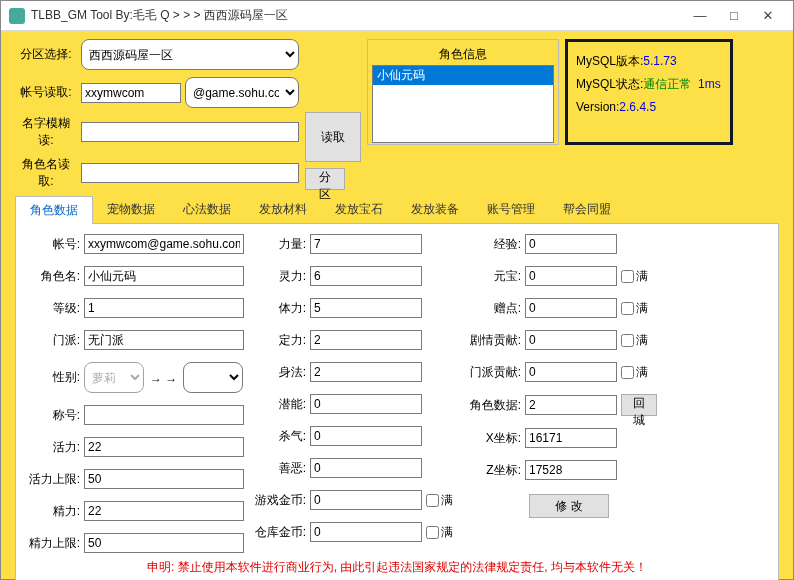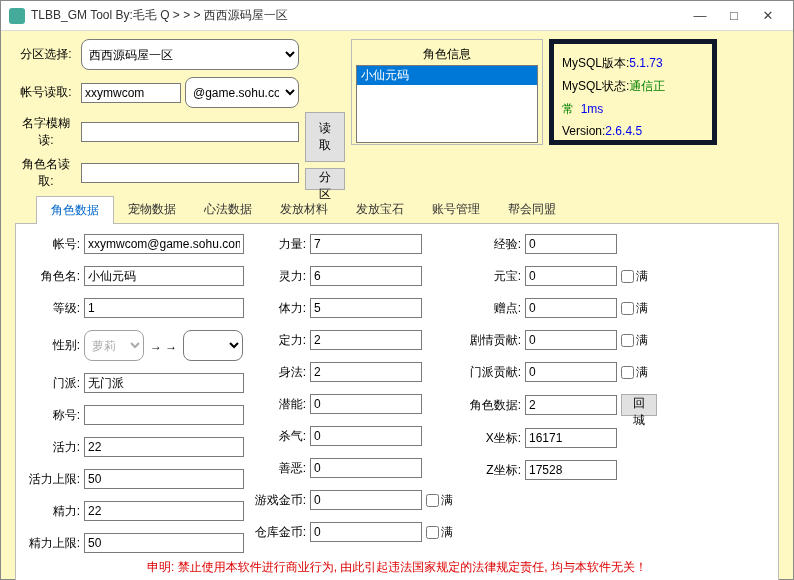--- a/index.html
+++ b/index.html
@@ -1,39 +1,39 @@
 <!DOCTYPE html>
 <html><head>
 <meta charset="utf-8">
 <style>
 * { box-sizing: border-box; margin: 0; padding: 0; }
 body { font-family: "Microsoft YaHei", SimSun, Arial, sans-serif; font-size: 12px; background: #888; }
-.window { width: 794px; height: 580px; background: #fef9c3; border: 1px solid #888; position: relative; }
+.window { width: 794px; height: 580px; background: #fde047; border: 1px solid #888; position: relative; }
 .titlebar { height: 30px; background: #fff; display: flex; align-items: center; padding: 0 8px; border-bottom: 1px solid #ddd; }
 .titlebar .icon { width: 16px; height: 16px; background: #4a9; border-radius: 3px; margin-right: 6px; display: inline-block; }
 .titlebar .title { flex: 1; color: #333; }
 .win-btns { display: flex; }
 .win-btns div { width: 34px; height: 22px; display: flex; align-items: center; justify-content: center; color: #444; font-size: 13px; }
 .content { padding: 8px 14px 4px 14px; }
 .top-row { display: flex; gap: 6px; }
 .top-left { display: flex; flex-direction: column; gap: 7px; }
 .field-row { display: flex; align-items: center; gap: 4px; }
 .lbl { width: 62px; text-align: center; }
 select, input[type=text] { height: 20px; border: 1px solid #7a7a7a; background: #fff; padding: 0 3px; font-family: inherit; font-size: 12px; }
 select { height: 31px; border-radius: 8px; }
 .btn { background: #e1e1e1; border: 1px solid #adadad; height: 22px; padding: 0 8px; cursor: pointer; font-family: inherit; font-size: 12px; }
-.btn-tall { height: 50px; width: 40px; }
+.btn-tall { height: 50px; width: 56px; }
 .info-panel { border: 1px solid #bbb; width: 192px; height: 106px; padding: 4px; }
 .info-panel .hdr { text-align: center; padding: 2px; }
 .info-list { border: 1px solid #7a7a7a; background: #fff; height: 78px; }
 .info-list .item { background: #0078d7; color: #fff; padding: 1px 4px; }
-.db-panel { border: 5px solid #0f172a; width: 168px; height: 106px; padding: 8px; line-height: 1.9; }
+.db-panel { border: 3px solid #0f172a; width: 168px; height: 106px; padding: 8px; line-height: 1.9; }
 .blue { color: #0000ee; }
 .green { color: #008000; }
-.tabs { display: flex; margin-top: 6px; margin-left: 21px; }
+.tabs { display: flex; margin-top: 6px; }
 .tab { padding: 5px 14px; color: #333; cursor: pointer; }
 .tab.active { background: #fff; border: 1px solid #bbb; border-bottom: none; color: #0066cc; }
 .tab-body { background: #fff; border: 1px solid #bbb; padding: 10px 8px 6px 8px; height: 392px; margin-top: -1px; }
 .form-grid { display: flex; gap: 6px; }
 .col { display: flex; flex-direction: column; gap: 12px; }
 .fr { display: flex; align-items: center; gap: 4px; }
 .fr .fl { width: 56px; text-align: right; }
 .fr .fl2 { width: 56px; text-align: right; }
 .fr .fl3 { width: 62px; text-align: right; }
 .fr input[type=text] { width: 160px; }
@@ -95,50 +95,51 @@
         <div><span>Version:</span><span class="blue">2.6.4.5</span></div>
       </div>
     </div>
 
     <div class="tabs">
       <div class="tab active">角色数据</div>
       <div class="tab">宠物数据</div>
       <div class="tab">心法数据</div>
       <div class="tab">发放材料</div>
       <div class="tab">发放宝石</div>
+      <div class="tab">发放装备</div>
       <div class="tab">账号管理</div>
       <div class="tab">帮会同盟</div>
     </div>
 
     <div class="tab-body">
       <div class="form-grid">
         <div class="col">
           <div class="fr">
               <span class="fl">帐号:</span>
               <input type="text" value="xxymwcom@game.sohu.com" style="">
             </div>
           <div class="fr">
               <span class="fl">角色名:</span>
               <input type="text" value="小仙元码" style="">
             </div>
           <div class="fr">
               <span class="fl">等级:</span>
               <input type="text" value="1" style="">
+            </div>
+          <div class="fr">
+              <span class="fl">门派:</span>
+              <input type="text" value="无门派" style="">
             </div>
           <div class="fr">
               <span class="fl">性别:</span>
             <select style="width:60px;color:#888" disabled=""><option>萝莉</option></select>
             <span class="arrow">→ →</span>
             <select style="width:60px"><option></option></select>
           </div>
           <div class="fr">
-              <span class="fl">门派:</span>
-              <input type="text" value="无门派" style="">
-            </div>
-          <div class="fr">
               <span class="fl">称号:</span>
               <input type="text" value="" style="">
             </div>
           <div class="fr">
               <span class="fl">活力:</span>
               <input type="text" value="22" style="">
             </div>
           <div class="fr">
               <span class="fl">活力上限:</span>
               <input type="text" value="50" style="">
@@ -247,18 +248,21 @@
               <button class="btn" style="width:36px">回城</button>
             </div>
           <div class="fr">
               <span class="fl3">X坐标:</span>
               <input type="text" value="16171" style="">
             </div>
           <div class="fr">
               <span class="fl3">Z坐标:</span>
               <input type="text" value="17528" style="">
             </div>
+          <div class="fr">
+              <button class="btn modify-btn">修 改</button>
+            </div>
         </div>
       </div>
       <div class="disclaimer">申明: 禁止使用本软件进行商业行为, 由此引起违法国家规定的法律规定责任, 均与本软件无关！</div>
     </div>
   </div>
 </div>
 
 </body></html>

